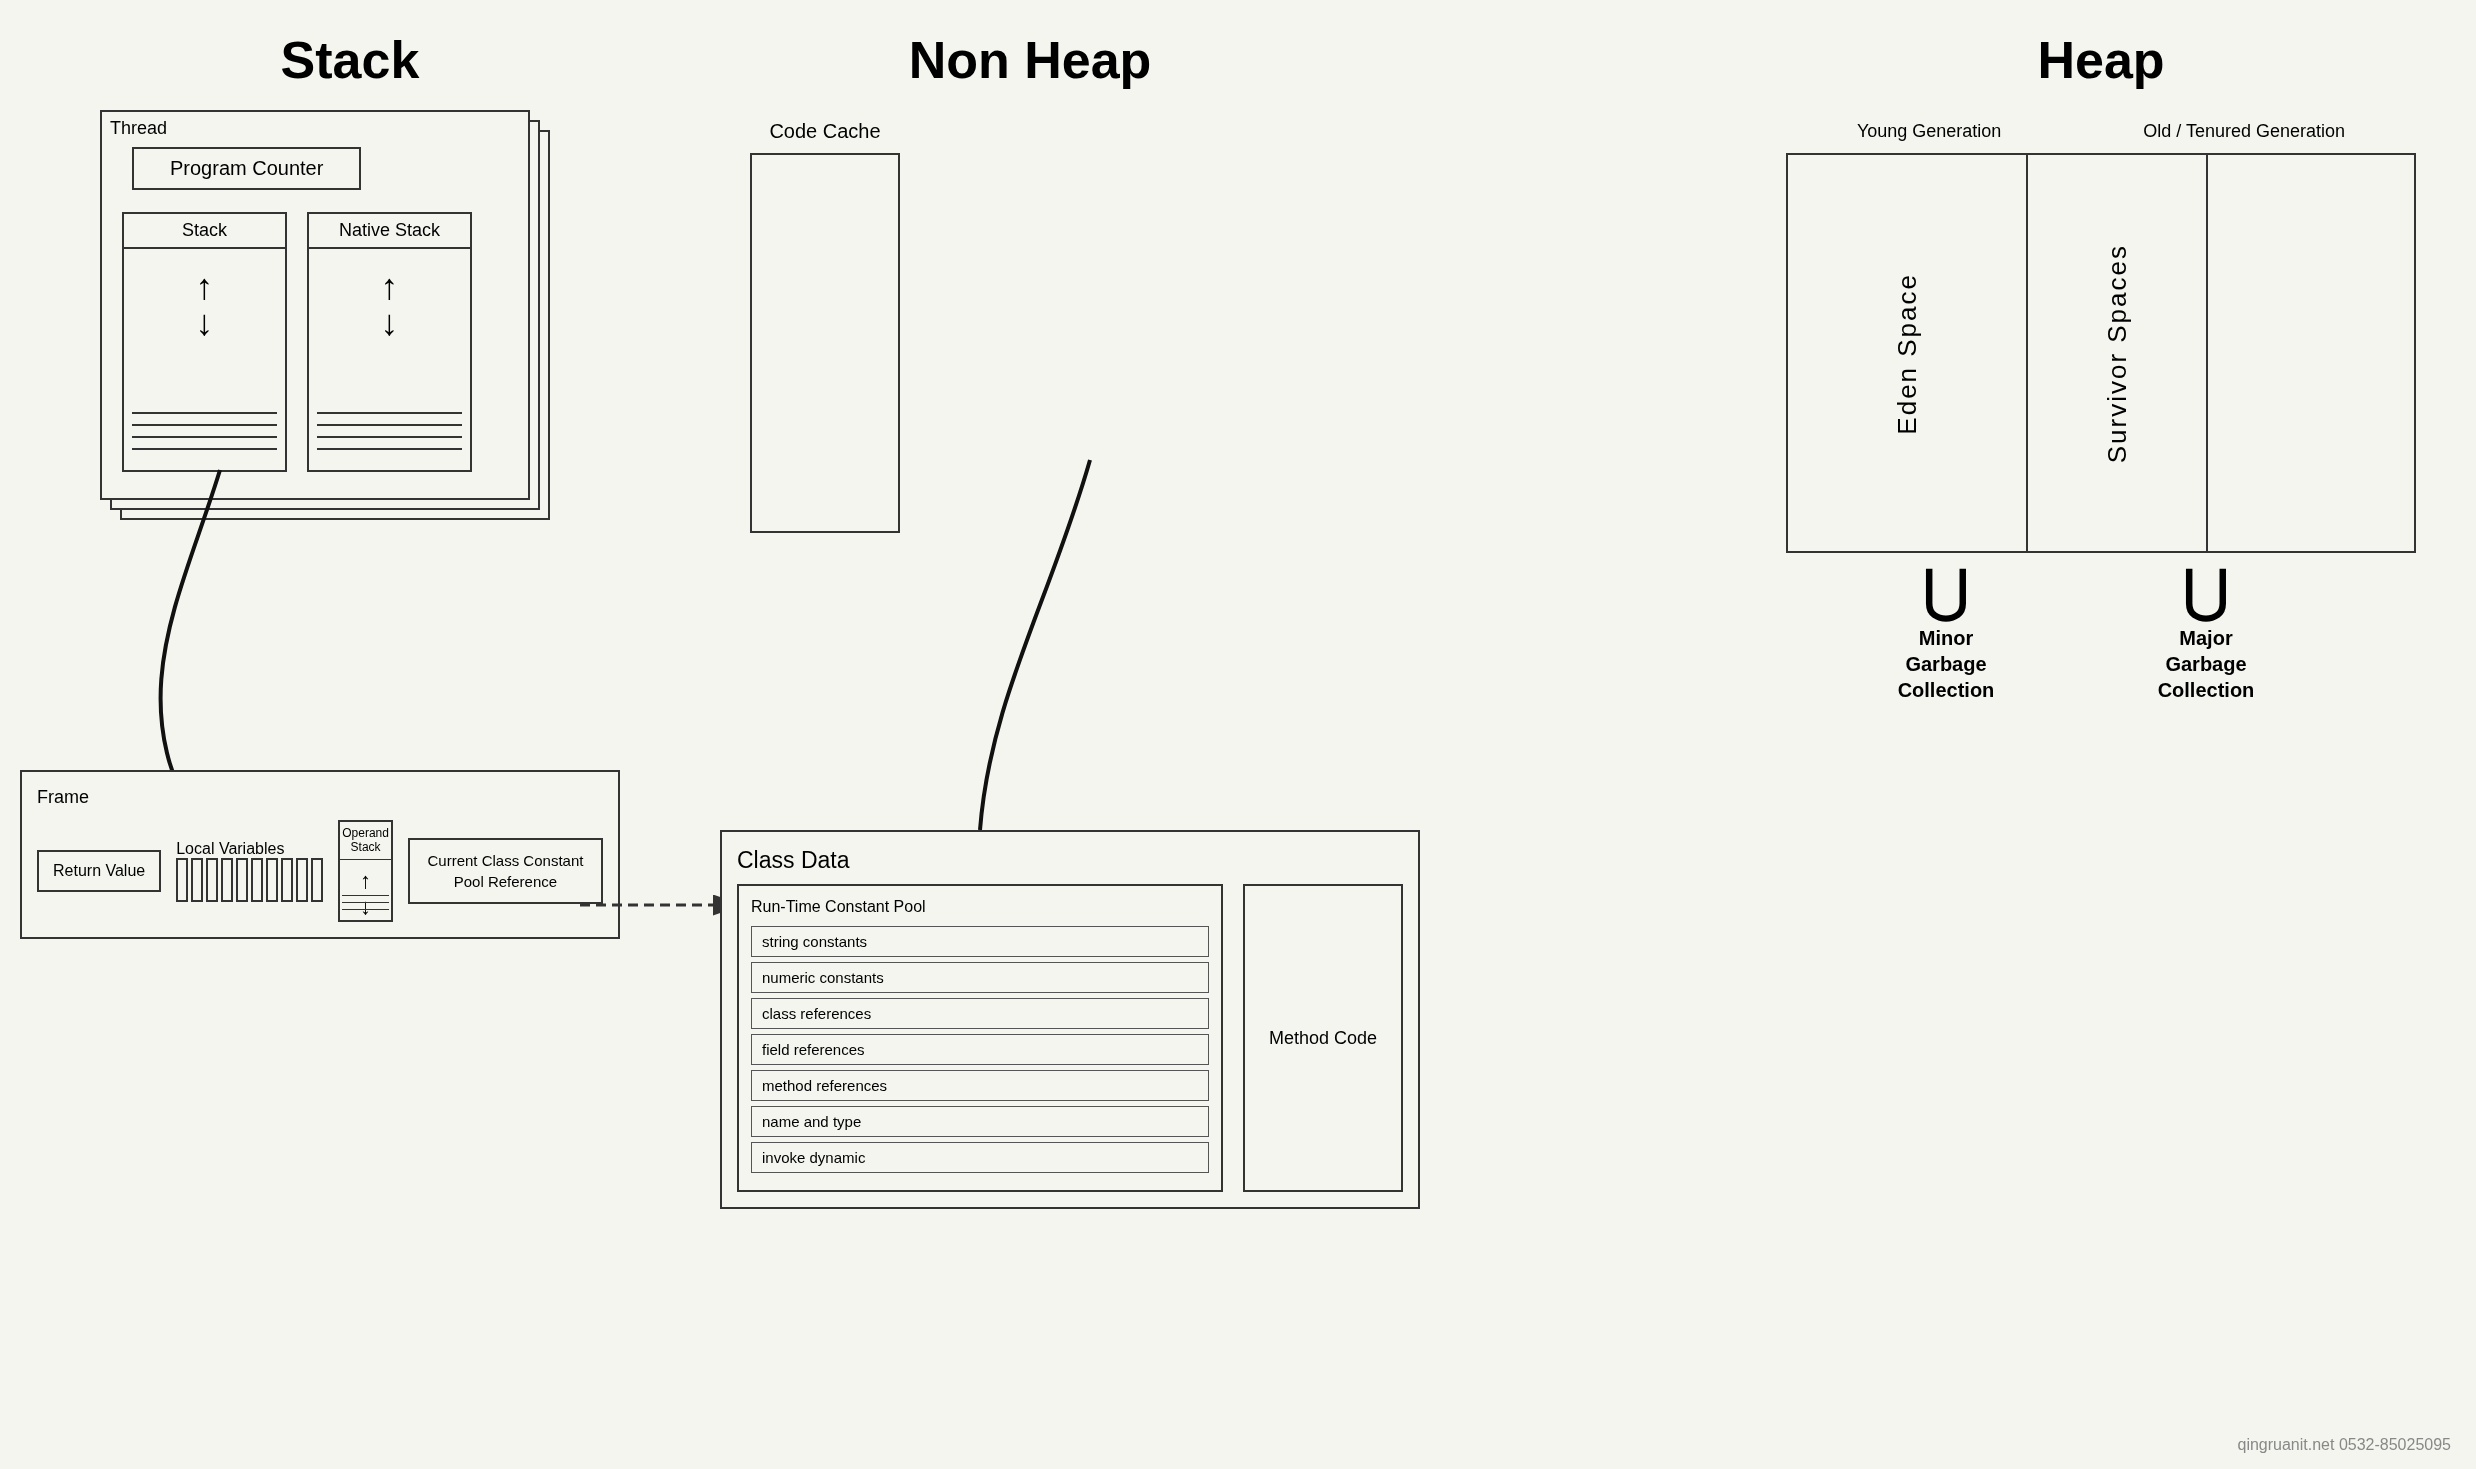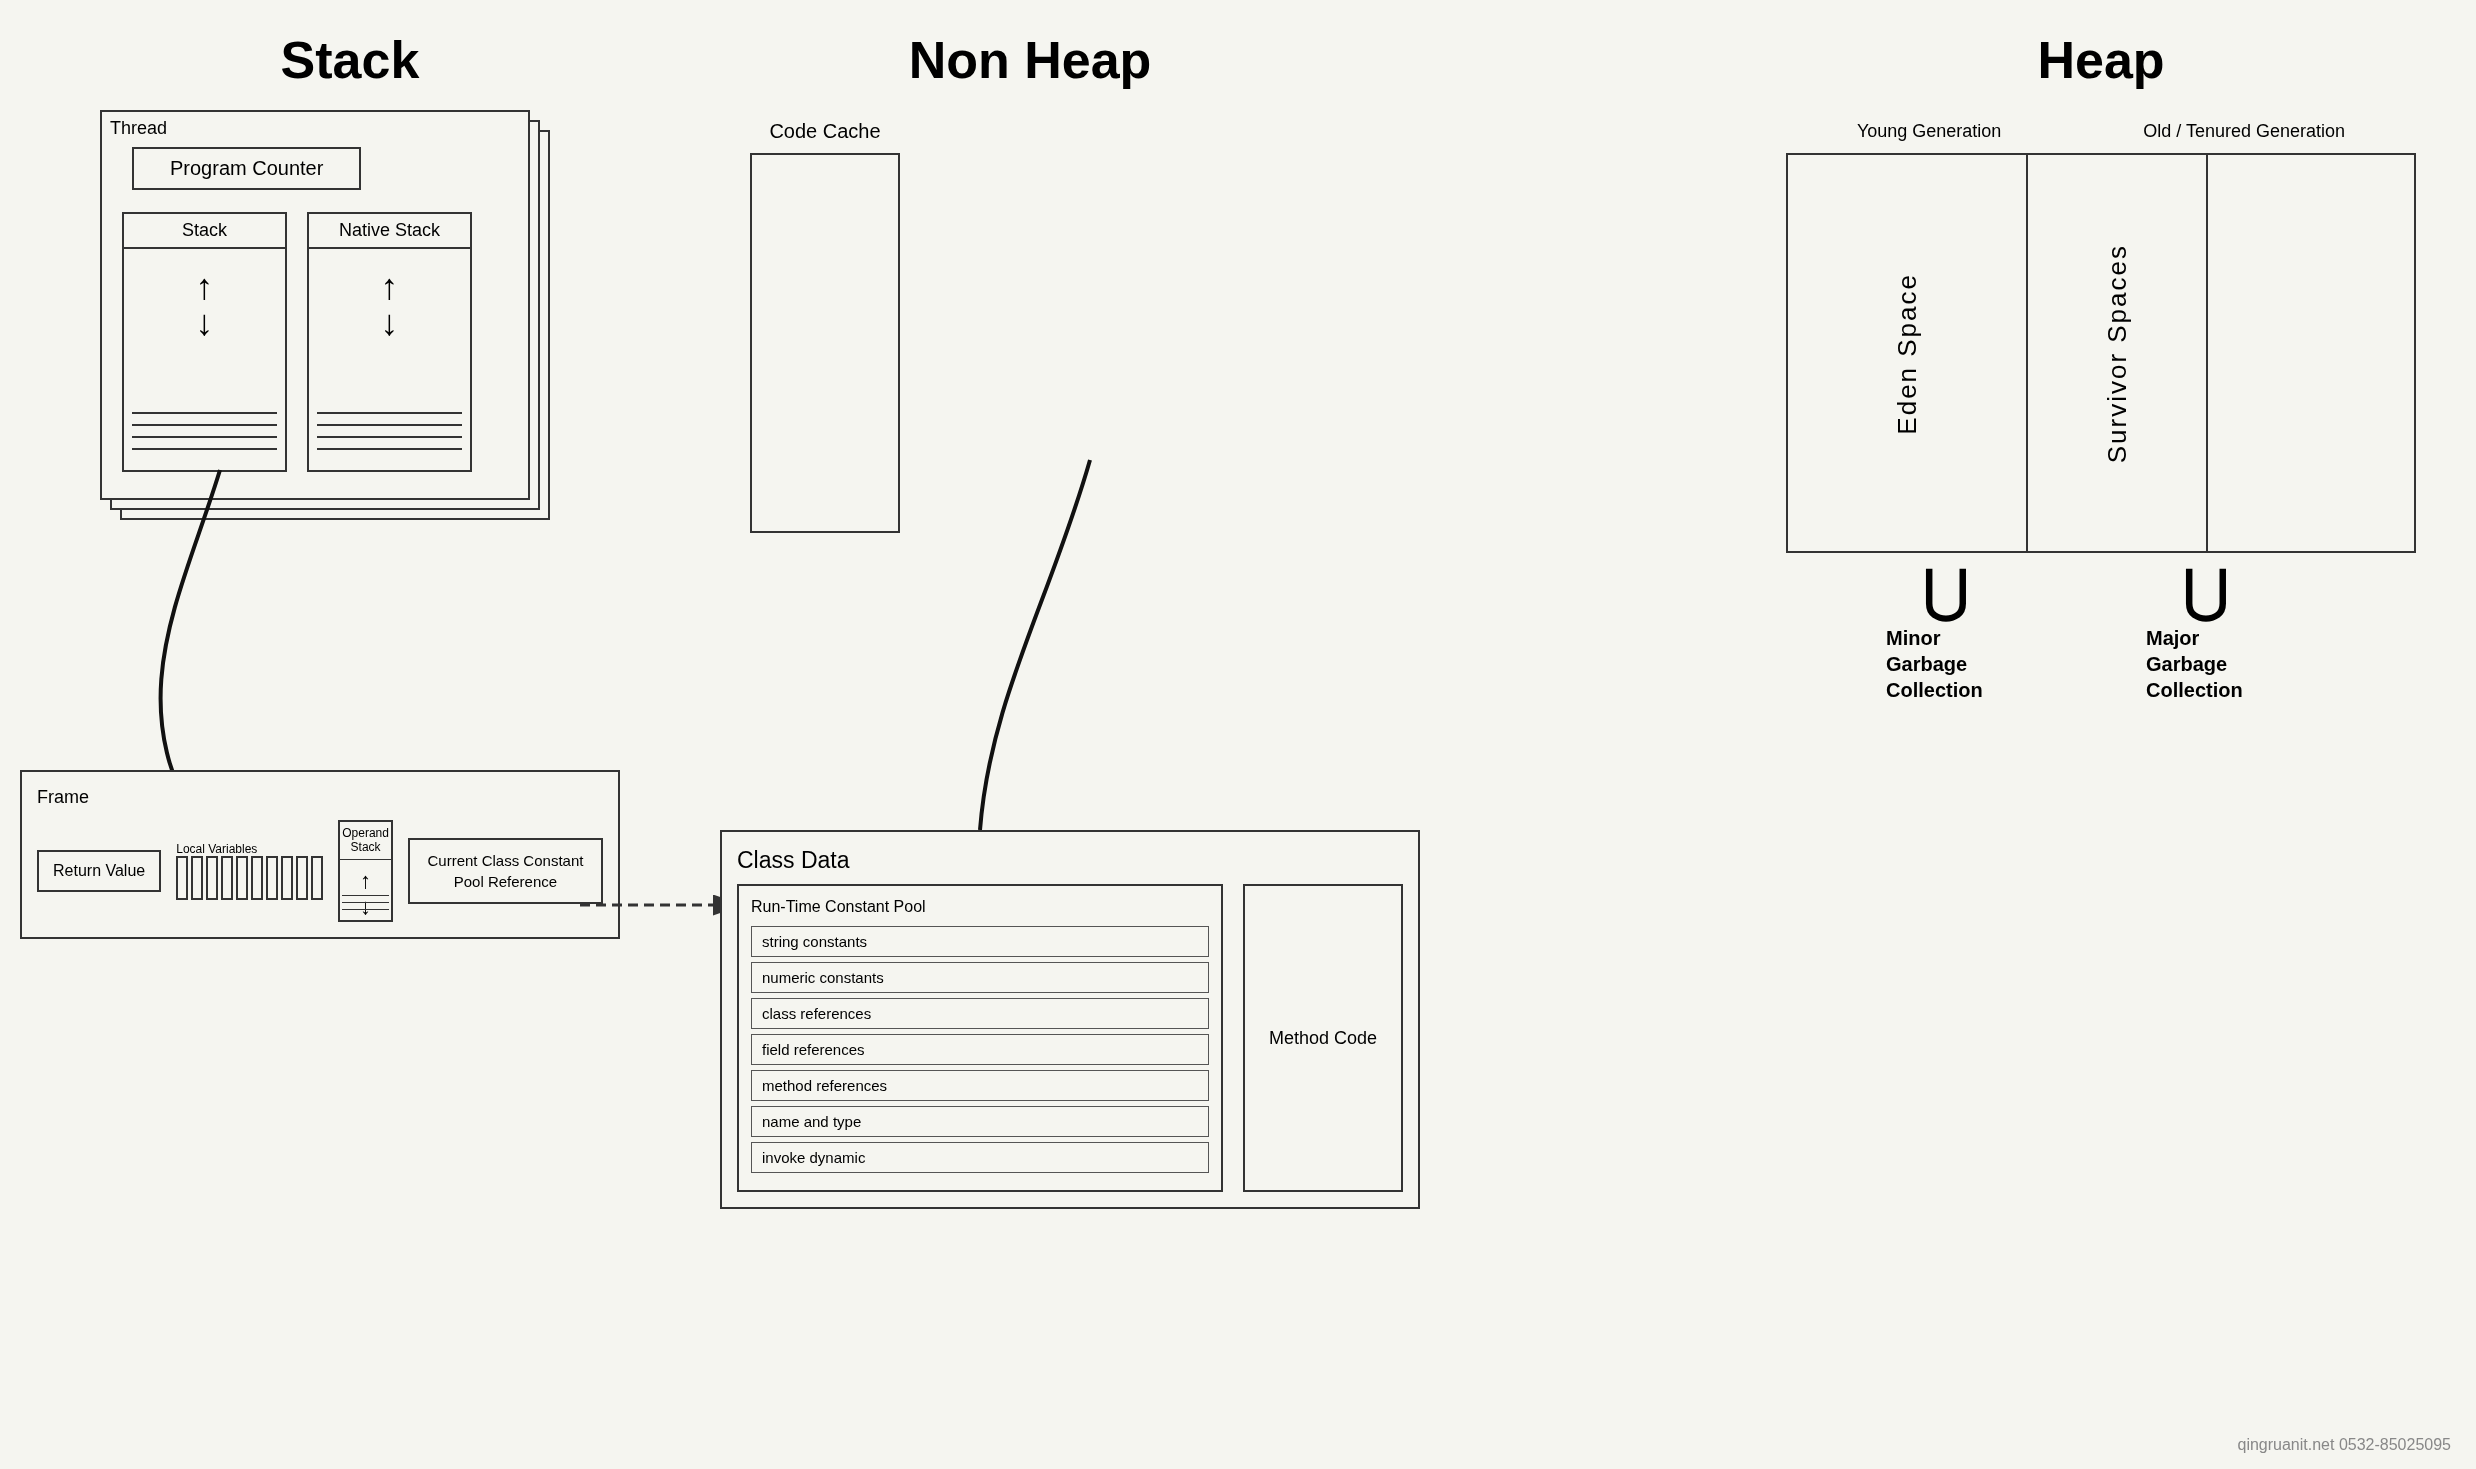--- a/index.html
+++ b/index.html
@@ -136,21 +136,21 @@
     }
 
     .return-value-box {
       border: 2.5px solid #333;
       padding: 10px 14px;
       font-size: 16px;
       white-space: nowrap;
     }
 
     .local-vars-label {
-      font-size: 12px;
+      font-size: 16px;
       white-space: nowrap;
       text-align: right;
     }
 
     .local-vars-bars {
       display: flex;
       gap: 3px;
     }
 
     .local-var-bar {
@@ -389,21 +389,21 @@
 
     .gc-arrow {
       font-size: 56px;
       font-weight: 900;
       line-height: 1;
     }
 
     .gc-label {
       font-size: 20px;
       font-weight: bold;
-      text-align: left;
+      text-align: center;
       line-height: 1.3;
       margin-top: 6px;
     }
 
     
     .classdata-section {
       position: absolute;
       left: 720px;
       top: 830px;
       width: 700px;

